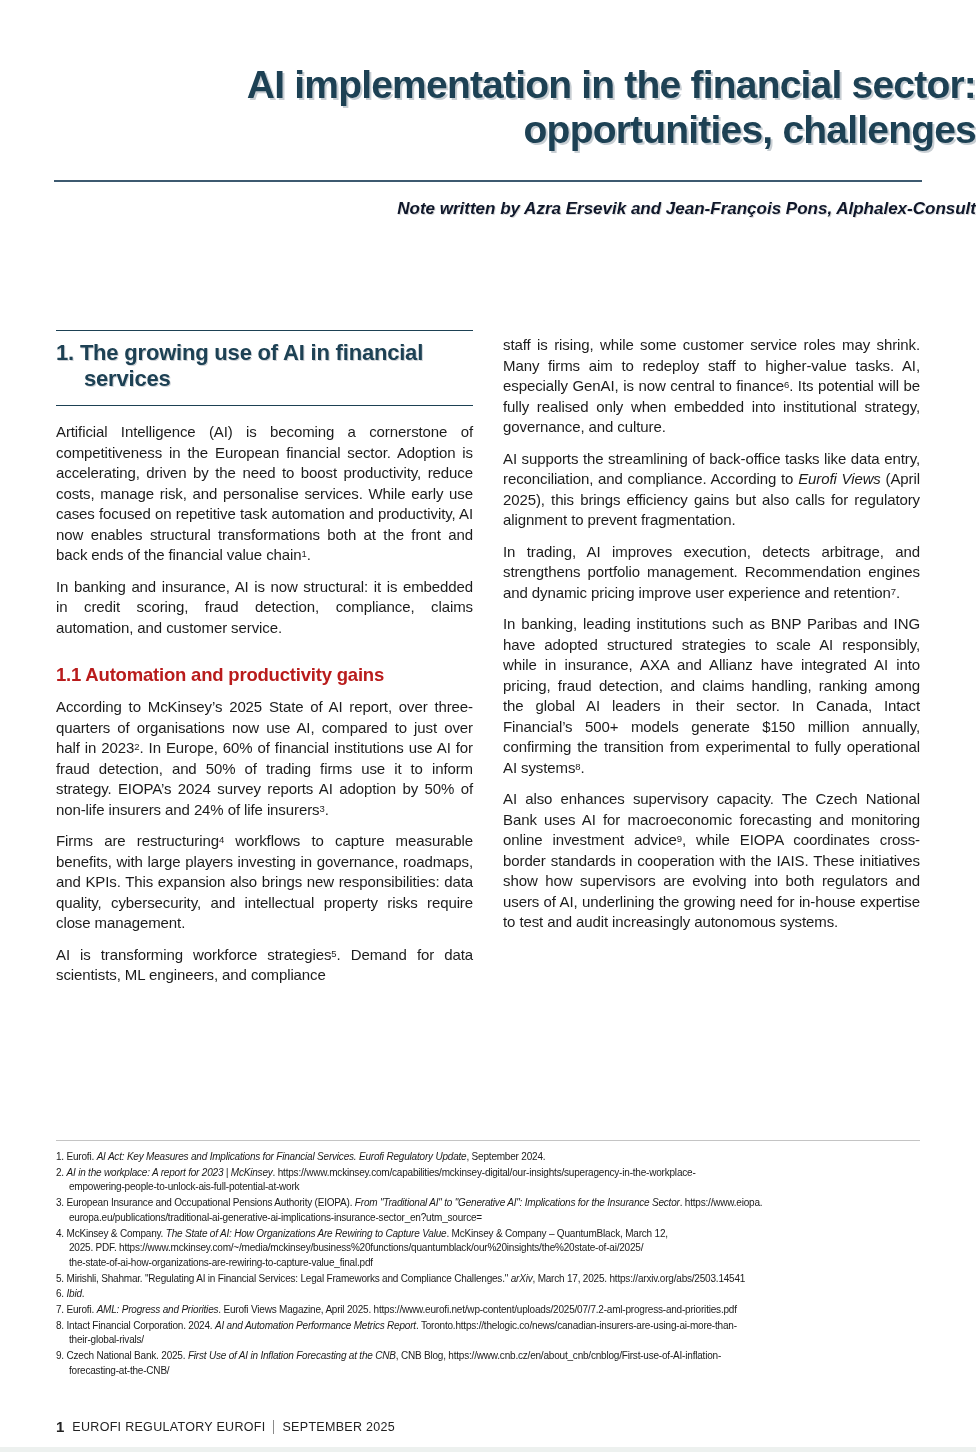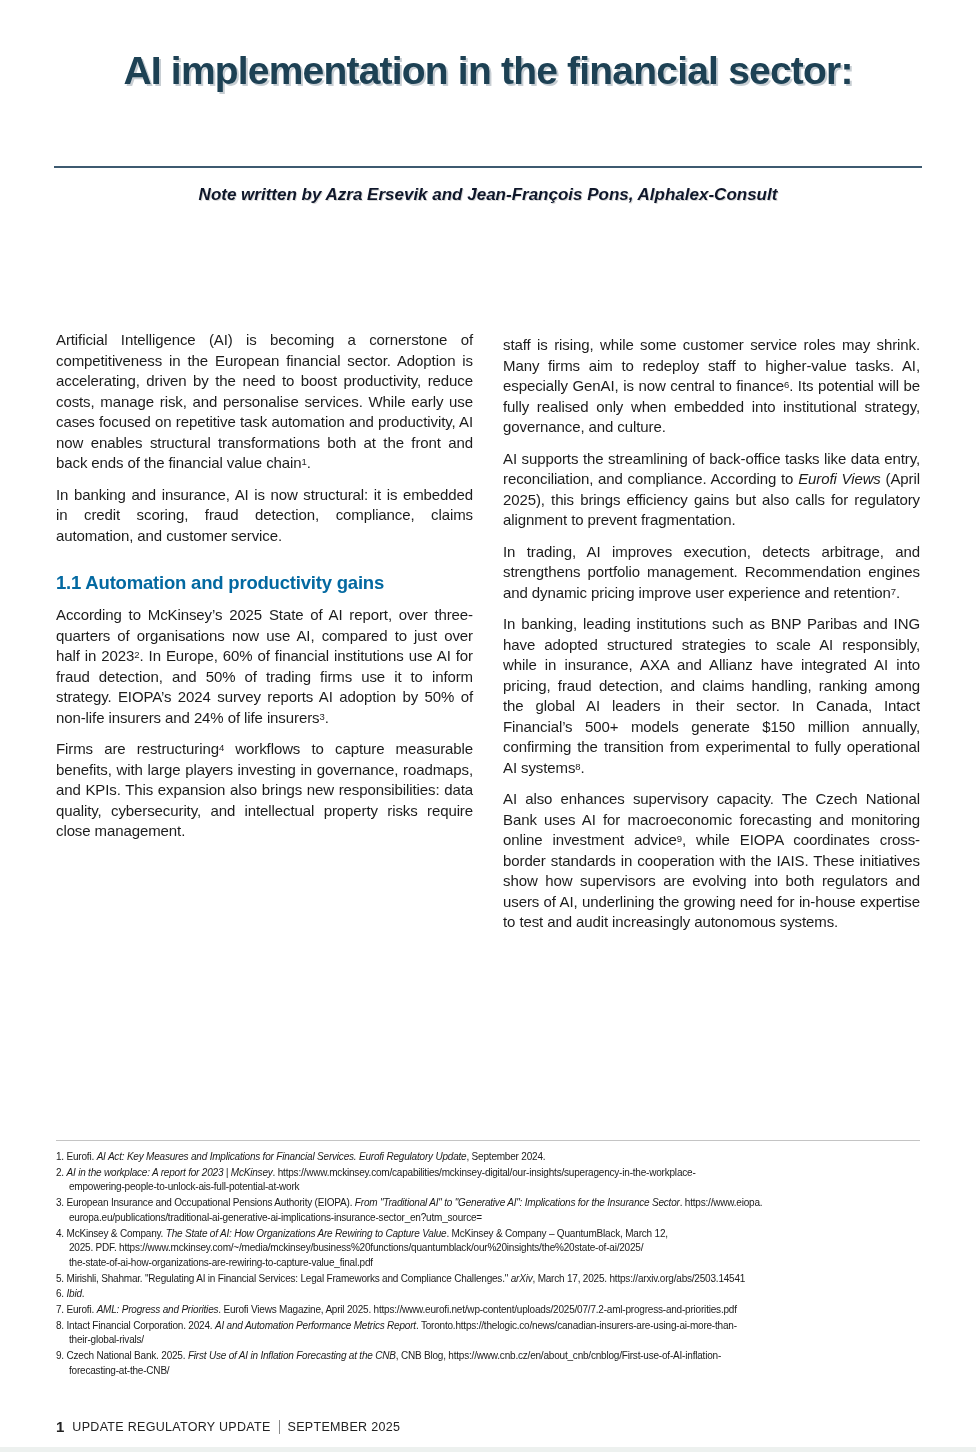--- a/index.html
+++ b/index.html
@@ -1,21 +1,21 @@
 <!DOCTYPE html>
 <html><head>
 <meta charset="utf-8">
 <style>
   html,body { margin:0; padding:0; background:#ffffff; }
   .page {
     position:relative; width:976px; height:1452px; background:#fff;
     font-family:"Liberation Sans", sans-serif; color:#1c1c1c;
     box-sizing:border-box; overflow:hidden;
   }
-  .masthead { padding-top:48px; text-align:center; }
+  .masthead { padding-top:62px; text-align:right; }
   .doc-title {
     margin:0; color:var(--navy,#1d4154);
     font-size:39px; line-height:45px; font-weight:800; letter-spacing:-0.8px;
     text-shadow:2px 2px 0 rgba(110,125,140,0.38);
   }
   .title-rule {
     margin:28px 54px 0 54px; height:0;
     border-top:2px solid #3d5a70;
   }
   .byline {
@@ -34,21 +34,21 @@
     font-size:22px; line-height:26px; font-weight:bold; letter-spacing:-0.2px;
     padding-left:28px; text-indent:-28px; text-align:left;
     text-shadow:1px 1px 0 rgba(120,130,140,0.35);
   }
   .heading-block { margin-bottom:16px; }
   .body-p {
     margin:0 0 11px 0; font-size:15px; line-height:20.5px;
     text-align:justify; letter-spacing:-0.1px;
   }
   .sub-heading {
-    margin:26px 0 11px 0; font-size:18.5px; font-weight:bold; color:#0369a1;
+    margin:26px 0 11px 0; font-size:18.5px; font-weight:bold; color:#b91c1c;
     text-align:left; letter-spacing:-0.2px;
   }
   .i { font-style:italic; }
   .sup { font-size:9.5px; vertical-align:top; position:relative; top:-1px; }
   .footnote-region { position:absolute; top:1140px; left:56px; width:864px; }
   .fn-rule { height:0; border-top:1px solid #c4c4c4; }
   .footnotes { list-style:none; margin:9px 0 0 0; padding:0; }
   .fn {
     font-size:10px; line-height:14.7px; letter-spacing:-0.2px; color:#1a1a1a;
     padding-left:13px; text-indent:-13px; margin:0 0 1px 0; text-align:left;
@@ -64,34 +64,40 @@
   .bottom-tint { position:absolute; bottom:0; left:0; width:100%; height:5px; background:#edf1ef; }
 </style>
 </head>
 <body>
 
 <div class="page" style="--navy: #1d4154;">
 
   <header class="masthead">
     <h1 class="doc-title">
       <span>AI implementation in the financial sector:</span><br>
-      <br>
+      <span>opportunities, challenges</span><br>
     </h1>
     <div class="title-rule"></div>
     <p class="byline">Note written by Azra Ersevik and Jean-François Pons, Alphalex-Consult</p>
   </header>
 
   <main class="columns">
     <section class="col col-left">
+      <div class="heading-block">
+        <div class="rule-navy"></div>
+        <h2 class="section-heading"><span>1.</span> <span>The growing use of AI in financial services</span></h2>
+        <div class="rule-navy"></div>
+      </div>
       <div id="left-blocks">
           <p class="body-p"><span>Artificial Intelligence (AI) is becoming a cornerstone of competitiveness in the European financial sector. Adoption is accelerating, driven by the need to boost productivity, reduce costs, manage risk, and personalise services. While early use cases focused on repetitive task automation and productivity, AI now enables structural transformations both at the front and back ends of the financial value chain</span><span class="sup">1</span><span>.</span></p>
           <p class="body-p"><span>In banking and insurance, AI is now structural: it is embedded in credit scoring, fraud detection, compliance, claims automation, and customer service.</span></p>
           <h3 class="sub-heading"><span>1.1 Automation and productivity gains</span></h3>
           <p class="body-p"><span>According to McKinsey’s 2025 State of AI report, over three-quarters of organisations now use AI, compared to just over half in 2023</span><span class="sup">2</span><span>. In Europe, 60% of financial institutions use AI for fraud detection, and 50% of trading firms use it to inform strategy. EIOPA’s 2024 survey reports AI adoption by 50% of non-life insurers and 24% of life insurers</span><span class="sup">3</span><span>.</span></p>
           <p class="body-p"><span>Firms are restructuring</span><span class="sup">4</span><span> workflows to capture measurable benefits, with large players investing in governance, roadmaps, and KPIs. This expansion also brings new responsibilities: data quality, cybersecurity, and intellectual property risks require close management.</span></p>
+          <p class="body-p"><span>AI is transforming workforce strategies</span><span class="sup">5</span><span>. Demand for data scientists, ML engineers, and compliance</span></p>
         </div>
     </section>
     <section class="col col-right">
       <div id="right-blocks">
           <p class="body-p"><span>staff is rising, while some customer service roles may shrink. Many firms aim to redeploy staff to higher-value tasks. AI, especially GenAI, is now central to finance</span><span class="sup">6</span><span>. Its potential will be fully realised only when embedded into institutional strategy, governance, and culture.</span></p>
           <p class="body-p"><span>AI supports the streamlining of back-office tasks like data entry, reconciliation, and compliance. According to </span><span class="i">Eurofi Views</span><span> (April 2025), this brings efficiency gains but also calls for regulatory alignment to prevent fragmentation.</span></p>
           <p class="body-p"><span>In trading, AI improves execution, detects arbitrage, and strengthens portfolio management. Recommendation engines and dynamic pricing improve user experience and retention</span><span class="sup">7</span><span>.</span></p>
           <p class="body-p"><span>In banking, leading institutions such as BNP Paribas and ING have adopted structured strategies to scale AI responsibly, while in insurance, AXA and Allianz have integrated AI into pricing, fraud detection, and claims handling, ranking among the global AI leaders in their sector. In Canada, Intact Financial’s 500+ models generate $150 million annually, confirming the transition from experimental to fully operational AI systems</span><span class="sup">8</span><span>.</span></p>
           <p class="body-p"><span>AI also enhances supervisory capacity. The Czech National Bank uses AI for macroeconomic forecasting and monitoring online investment advice</span><span class="sup">9</span><span>, while EIOPA coordinates cross-border standards in cooperation with the IAIS. These initiatives show how supervisors are evolving into both regulators and users of AI, underlining the growing need for in-house expertise to test and audit increasingly autonomous systems.</span></p>
         </div>
@@ -108,19 +114,19 @@
         <li class="fn"><span class="fn-num">5. </span><span>Mirishli, Shahmar. "Regulating AI in Financial Services: Legal Frameworks and Compliance Challenges." </span><span class="i">arXiv</span><span>, March 17, 2025. https://arxiv.org/abs/2503.14541</span></li>
         <li class="fn"><span class="fn-num">6. </span><span class="i">Ibid</span><span>.</span></li>
         <li class="fn"><span class="fn-num">7. </span><span>Eurofi. </span><span class="i">AML: Progress and Priorities</span><span>. Eurofi Views Magazine, April 2025. https://www.eurofi.net/wp-content/uploads/2025/07/7.2-aml-progress-and-priorities.pdf</span></li>
         <li class="fn"><span class="fn-num">8. </span><span>Intact Financial Corporation. 2024. </span><span class="i">AI and Automation Performance Metrics Report</span><span>. Toronto.https://thelogic.co/news/canadian-insurers-are-using-ai-more-than-</span><br><span>their-global-rivals/</span></li>
         <li class="fn"><span class="fn-num">9. </span><span>Czech National Bank. 2025. </span><span class="i">First Use of AI in Inflation Forecasting at the CNB</span><span>, CNB Blog, https://www.cnb.cz/en/about_cnb/cnblog/First-use-of-AI-inflation-</span><br><span>forecasting-at-the-CNB/</span></li>
       </ol>
   </footer>
 
   <div class="pagebar">
     <span class="pn">1</span>
-    <span>UPDATE REGULATORY UPDATE</span>
+    <span>EUROFI REGULATORY EUROFI</span>
     <span class="sep"></span>
     <span>SEPTEMBER 2025</span>
   </div>
 
   <div class="bottom-tint"></div>
 </div>
 
 </body></html>

